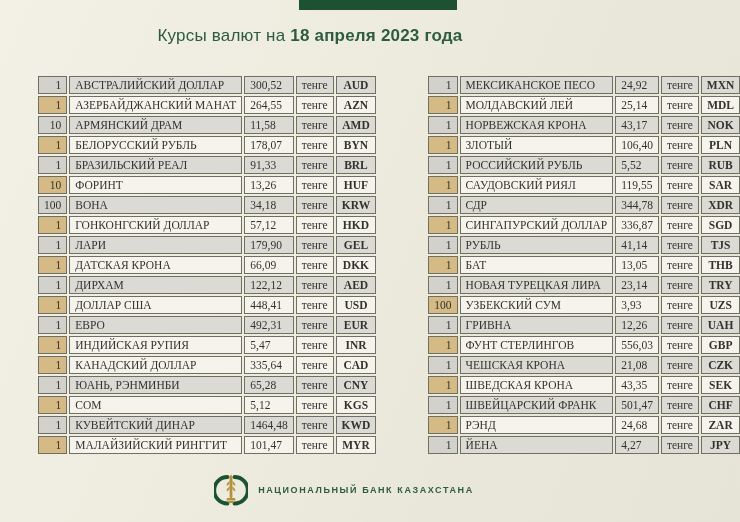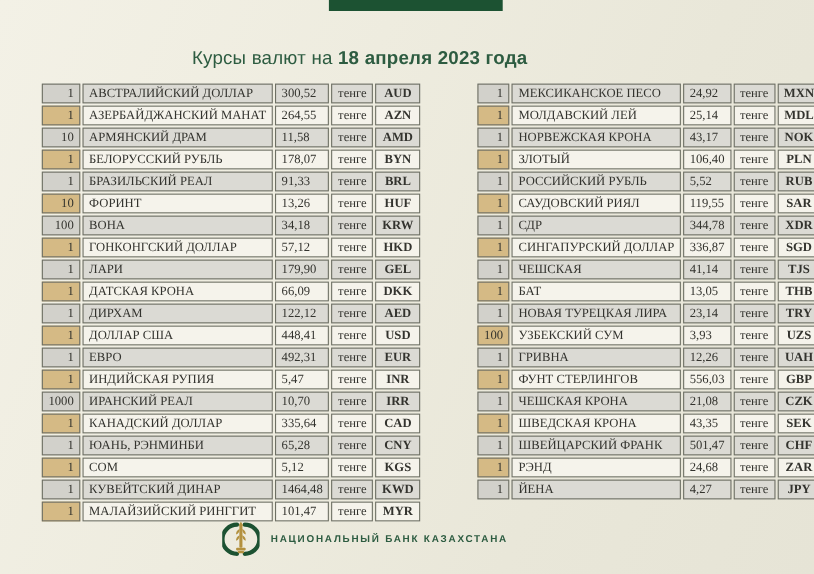--- a/index.html
+++ b/index.html
@@ -7,21 +7,21 @@
     width:740px;height:522px;overflow:hidden;position:relative;
     background:linear-gradient(112deg,#f3f1e6 0%,#eeecdf 38%,#e9e7d9 70%,#e6e4d6 100%);
     font-family:"Liberation Sans",sans-serif;
   }
   .ribbon{
     position:absolute;top:0;left:299px;width:158px;height:10px;
     background:#1c5232;
   }
   .title{
     position:absolute;top:26px;left:0;width:620px;text-align:center;
-    font-size:17px;color:#2d5c41;font-weight:400;letter-spacing:.2px;margin:17px;
+    font-size:17px;color:#2d5c41;font-weight:400;letter-spacing:.2px;margin:0;
   }
   .title b{font-weight:700;}
   .tables{
     position:absolute;top:74px;left:36px;display:flex;gap:48px;align-items:flex-start;
   }
   table.rates{
     border-collapse:separate;border-spacing:2px;width:316px;
     font-family:"Liberation Serif","DejaVu Serif",serif;
   }
   table.rates td{
@@ -32,21 +32,21 @@
   td.c-qty {width:26px;text-align:right;}
   td.c-name{width:140px;text-align:left;}
   td.c-rate{width:48px;}
   td.c-unit{width:36px;text-align:left;}
   td.c-code{width:36px;text-align:center;font-weight:bold;}
   tr.odd  td{background:#dbdad4;}
   tr.odd  td.c-qty{background:#d2d1cb;}
   tr.even td{background:#f5f3eb;}
   tr.even td.c-qty{background:#d5ba85;}
   .footer{
-    position:absolute;top:472px;left:4px;width:656px;
+    position:absolute;top:472px;left:16px;width:656px;
     display:flex;justify-content:center;align-items:center;gap:10px;
   }
   .bank-name{
     font-size:9px;font-weight:700;color:#2d5c41;letter-spacing:1.6px;
   }
   .emblem{display:block;}
 </style>
 </head>
 <body>
 
@@ -148,27 +148,20 @@
           <td class="c-unit">тенге</td>
           <td class="c-code">EUR</td>
         </tr>
         <tr class="even">
           <td class="c-qty">1</td>
           <td class="c-name">ИНДИЙСКАЯ РУПИЯ</td>
           <td class="c-rate">5,47</td>
           <td class="c-unit">тенге</td>
           <td class="c-code">INR</td>
         </tr>
-        <tr class="odd">
-          <td class="c-qty">1000</td>
-          <td class="c-name">ИРАНСКИЙ РЕАЛ</td>
-          <td class="c-rate">10,70</td>
-          <td class="c-unit">тенге</td>
-          <td class="c-code">IRR</td>
-        </tr>
         <tr class="even">
           <td class="c-qty">1</td>
           <td class="c-name">КАНАДСКИЙ ДОЛЛАР</td>
           <td class="c-rate">335,64</td>
           <td class="c-unit">тенге</td>
           <td class="c-code">CAD</td>
         </tr>
         <tr class="odd">
           <td class="c-qty">1</td>
           <td class="c-name">ЮАНЬ, РЭНМИНБИ</td>
@@ -252,21 +245,21 @@
         </tr>
         <tr class="even">
           <td class="c-qty">1</td>
           <td class="c-name">СИНГАПУРСКИЙ ДОЛЛАР</td>
           <td class="c-rate">336,87</td>
           <td class="c-unit">тенге</td>
           <td class="c-code">SGD</td>
         </tr>
         <tr class="odd">
           <td class="c-qty">1</td>
-          <td class="c-name">ЧЕШСКАЯ</td>
+          <td class="c-name">РУБЛЬ</td>
           <td class="c-rate">41,14</td>
           <td class="c-unit">тенге</td>
           <td class="c-code">TJS</td>
         </tr>
         <tr class="even">
           <td class="c-qty">1</td>
           <td class="c-name">БАТ</td>
           <td class="c-rate">13,05</td>
           <td class="c-unit">тенге</td>
           <td class="c-code">THB</td>

